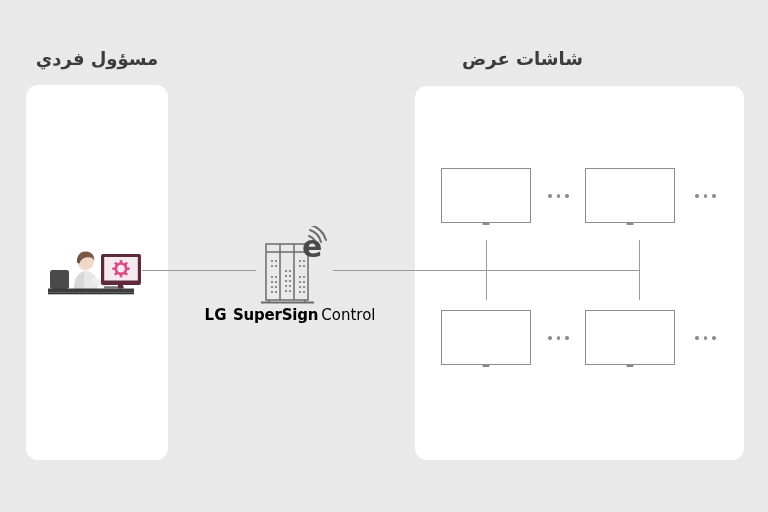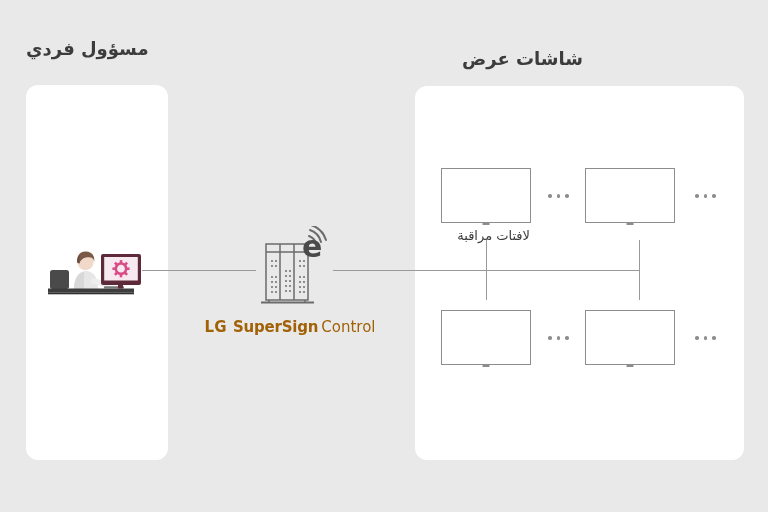--- a/index.html
+++ b/index.html
@@ -27,23 +27,23 @@
     font-size: 18px;
     font-weight: 700;
     color: #3c3c3c;
     direction: rtl;
     unicode-bidi: isolate;
     white-space: nowrap;
     letter-spacing: 0px;
   }
   #title-admin {
     left: 26px;
-    top: 38px;
+    top: 48px;
     width: 142px;
-    text-align: left;
+    text-align: center;
   }
   #title-displays {
     left: 462px;
     top: 48px;
     width: 250px;
     text-align: left;
   }
 
   
   .panel {
@@ -95,25 +95,25 @@
     left: 258px;
     top: 226px;
     width: 80px;
     height: 84px;
   }
 
   
   #supersign-caption {
     position: absolute;
     left: 180px;
-    top: 318px;
+    top: 306px;
     width: 220px;
     text-align: center;
     white-space: nowrap;
-    color: #a16207;
+    color: #000000;
     font-size: 15px;
   }
   #supersign-caption .lg {
     font-weight: 700;
     letter-spacing: 0.3px;
   }
   #supersign-caption .ss {
     font-weight: 700;
     letter-spacing: -0.2px;
   }
@@ -334,15 +334,14 @@
       <i></i>
       <i></i>
       <i></i>
     </div>
   <div class="ellipsis" id="ellipsis-4">
       <i></i>
       <i></i>
       <i></i>
     </div>
 
-  <div id="signage-caption">لافتات مراقبة</div>
 
 </div>
 
 </body></html>

